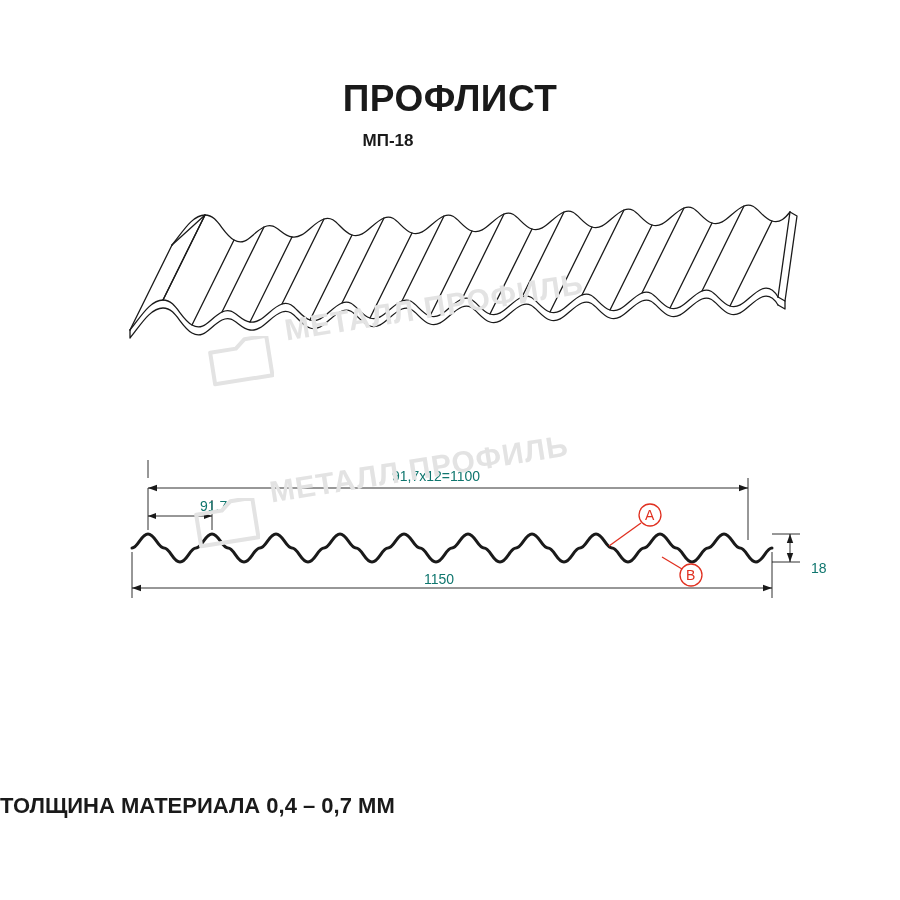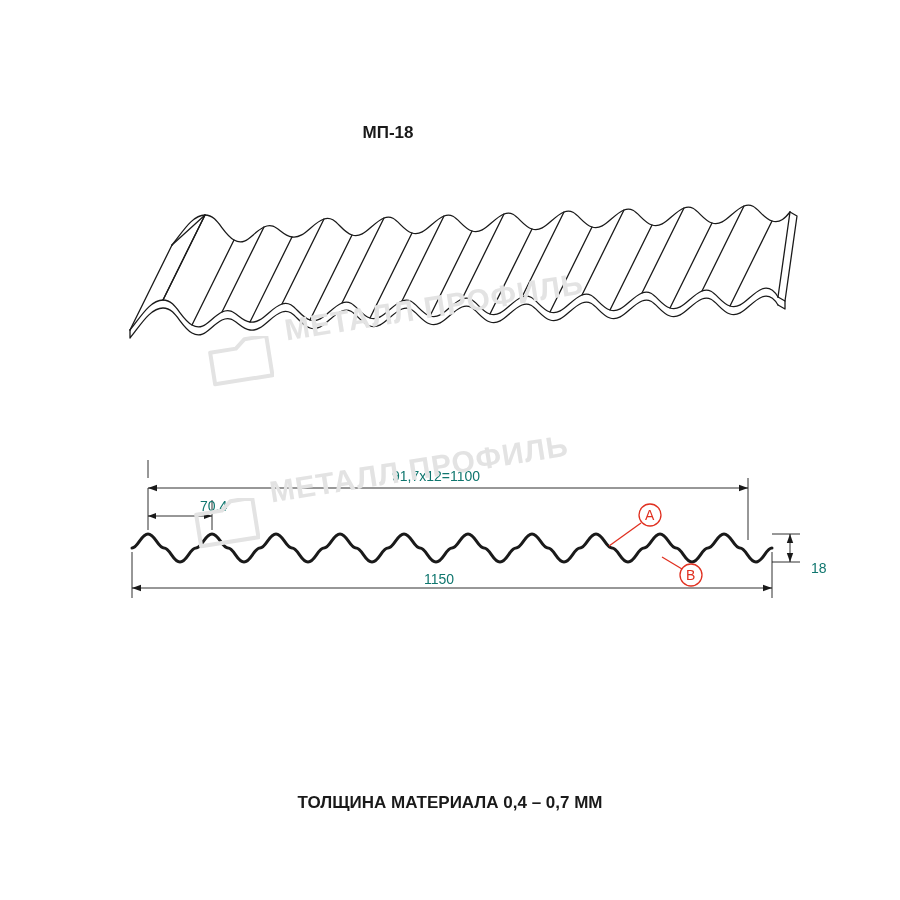--- a/index.html
+++ b/index.html
@@ -27,35 +27,34 @@
     left: 0;
     width: 900px;
     text-align: center;
     font-size: 37px;
     font-weight: bold;
     letter-spacing: 0.5px;
     color: #1a1a1a;
   }
   .subtitle {
     position: absolute;
-    top: 123px;
+    top: 131px;
     left: 0;
     width: 776px;
     text-align: center;
     font-size: 17px;
     font-weight: bold;
     color: #1a1a1a;
   }
   .footnote {
     position: absolute;
     top: 793px;
     left: 0;
     width: 900px;
-    text-align: center;
-    font-size: 17px;
+    font-size: 22px;
     font-weight: bold;
     color: #1a1a1a;
   }
   svg.draw {
     position: absolute;
     top: 0;
     left: 0;
   }
   .wm {
     position: absolute;
@@ -95,20 +94,21 @@
     color: #e03020;
     font-weight: normal;
     white-space: nowrap;
   }
 </style>
 </head>
 <body>
 
 <div class="sheet">
 
+  <div class="title">ПРОФЛИСТ</div>
   <div class="subtitle">МП-18</div>
 
   <svg class="draw" width="900" height="900" viewBox="0 0 900 900">
     <g fill="none" stroke="#1a1a1a" stroke-width="1.3" stroke-linejoin="round" stroke-linecap="round">
 
       <path d="M130 330
                C 140 318, 150 300, 163 300
                C 176 300, 180 318, 192 325
                C 204 332, 210 318, 222 312
                C 234 306, 238 320, 250 322
@@ -282,21 +282,21 @@
     </g>
 
     <g fill="none" stroke="#e03020" stroke-width="1.3">
       <circle cx="650" cy="515" r="11"></circle>
       <path d="M641 523 L 609 546"></path>
       <circle cx="691" cy="575" r="11"></circle>
       <path d="M682 569 L 662 557"></path>
     </g>
   </svg>
 
-  <div class="dim-label" style="left:200px; top:498px;">70,4</div>
+  <div class="dim-label" style="left:200px; top:498px;">91,7</div>
   <div class="dim-label" style="left:392px; top:468px;">91,7x12=1100</div>
   <div class="dim-label" style="left:424px; top:571px;text-align:center;">1150</div>
   <div class="dim-label" style="left:811px; top:560px;text-align:right;">18</div>
 
   <div class="callout-label" style="left:645px; top:507px;">A</div>
   <div class="callout-label" style="left:686px; top:567px;">B</div>
 
   <div class="wm wm1">МЕТАЛЛ ПРОФИЛЬ</div>
   <div class="wm wm2">МЕТАЛЛ ПРОФИЛЬ</div>
 

